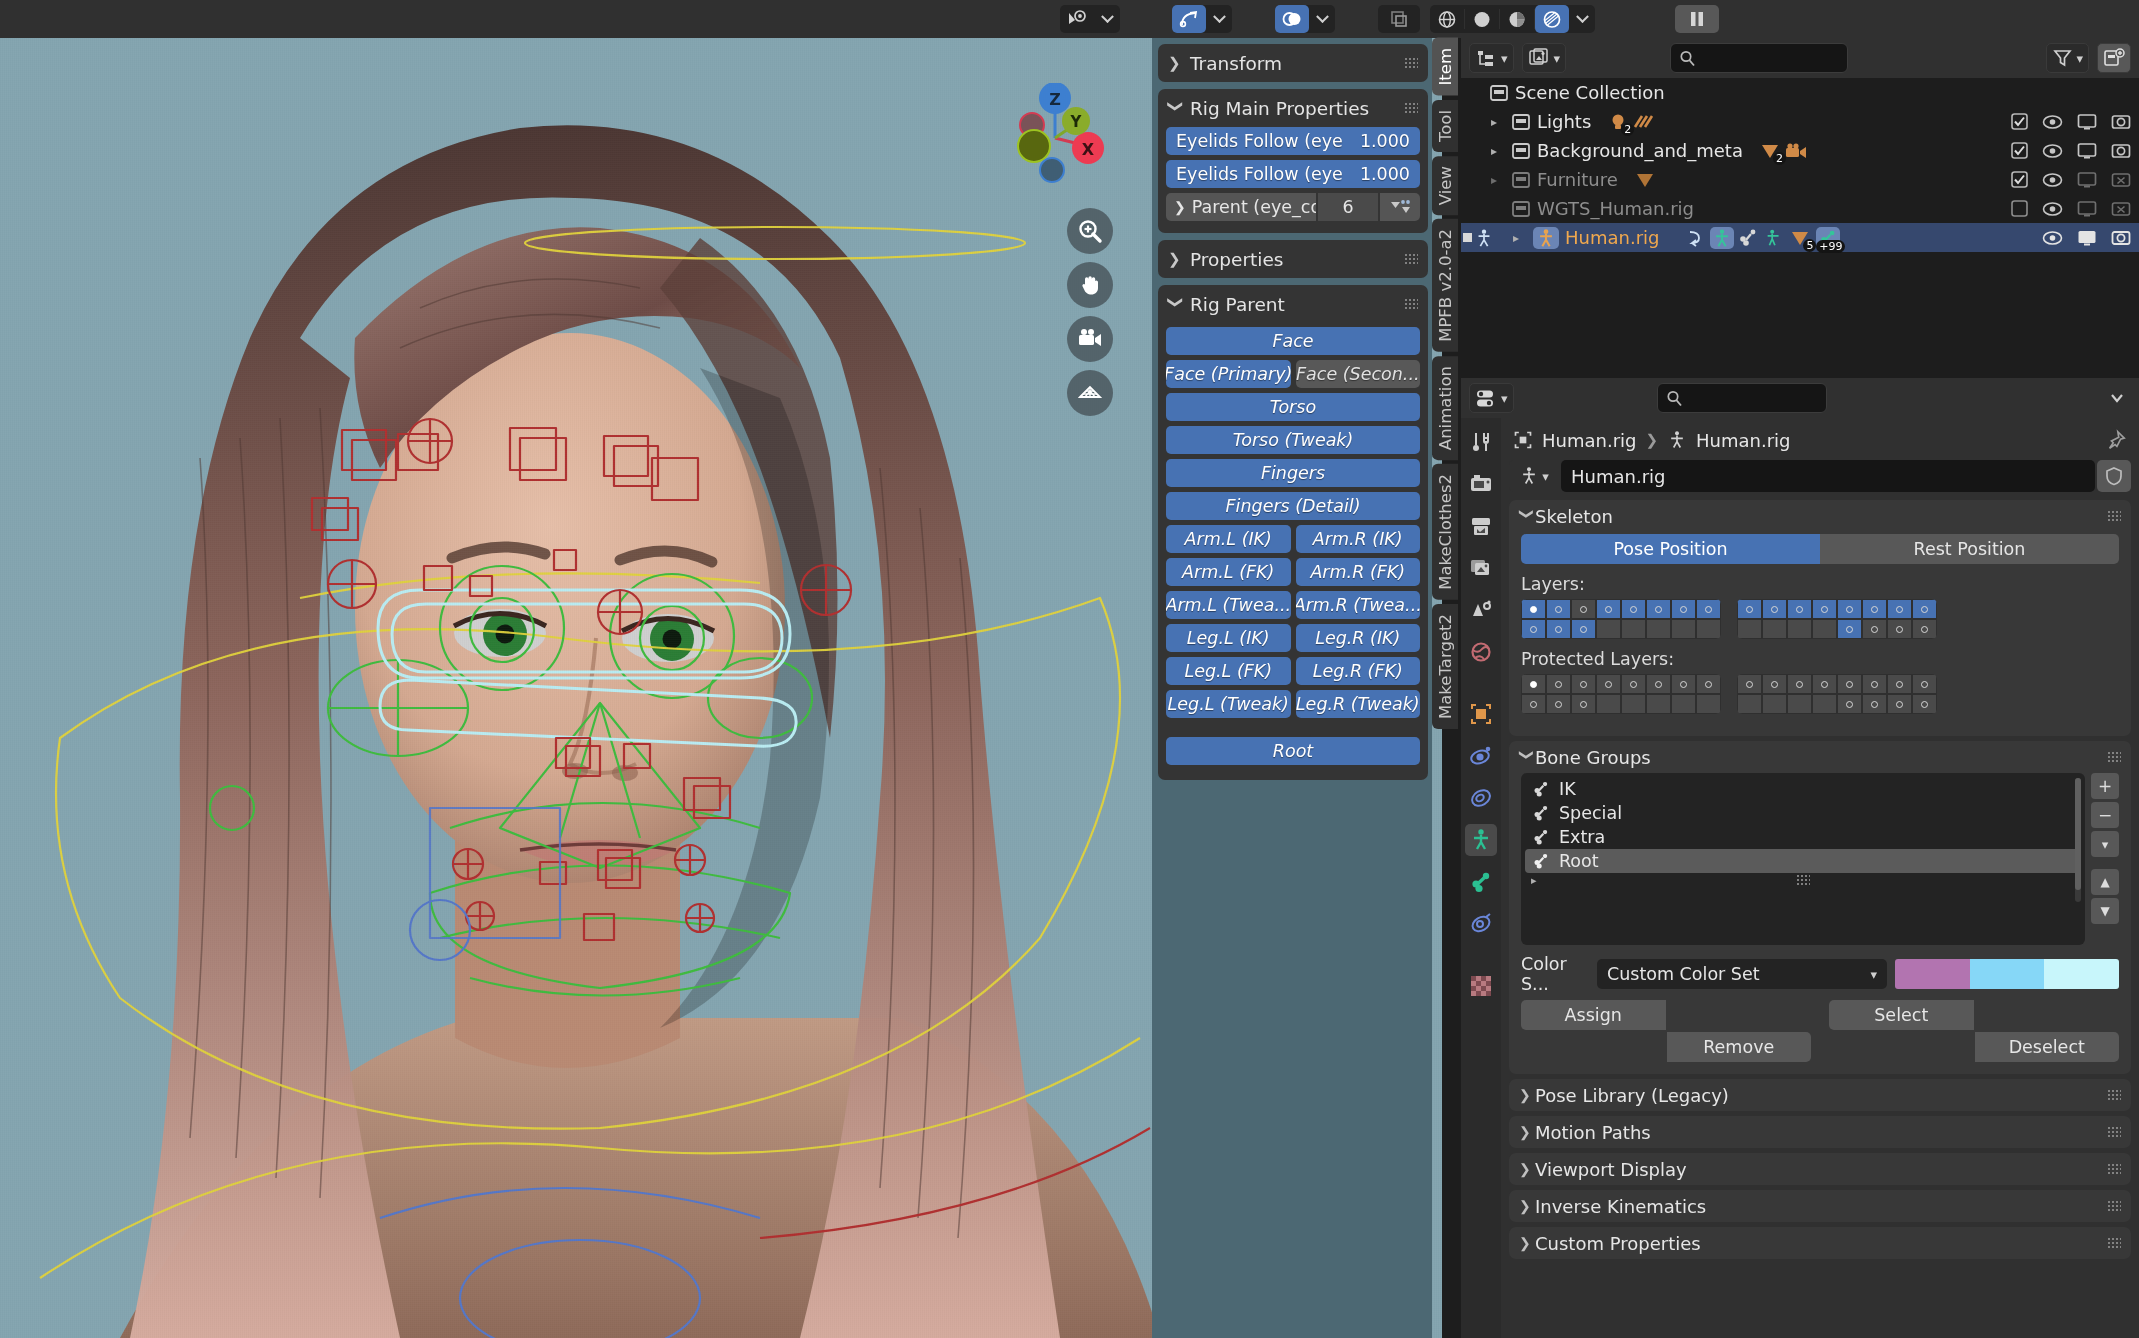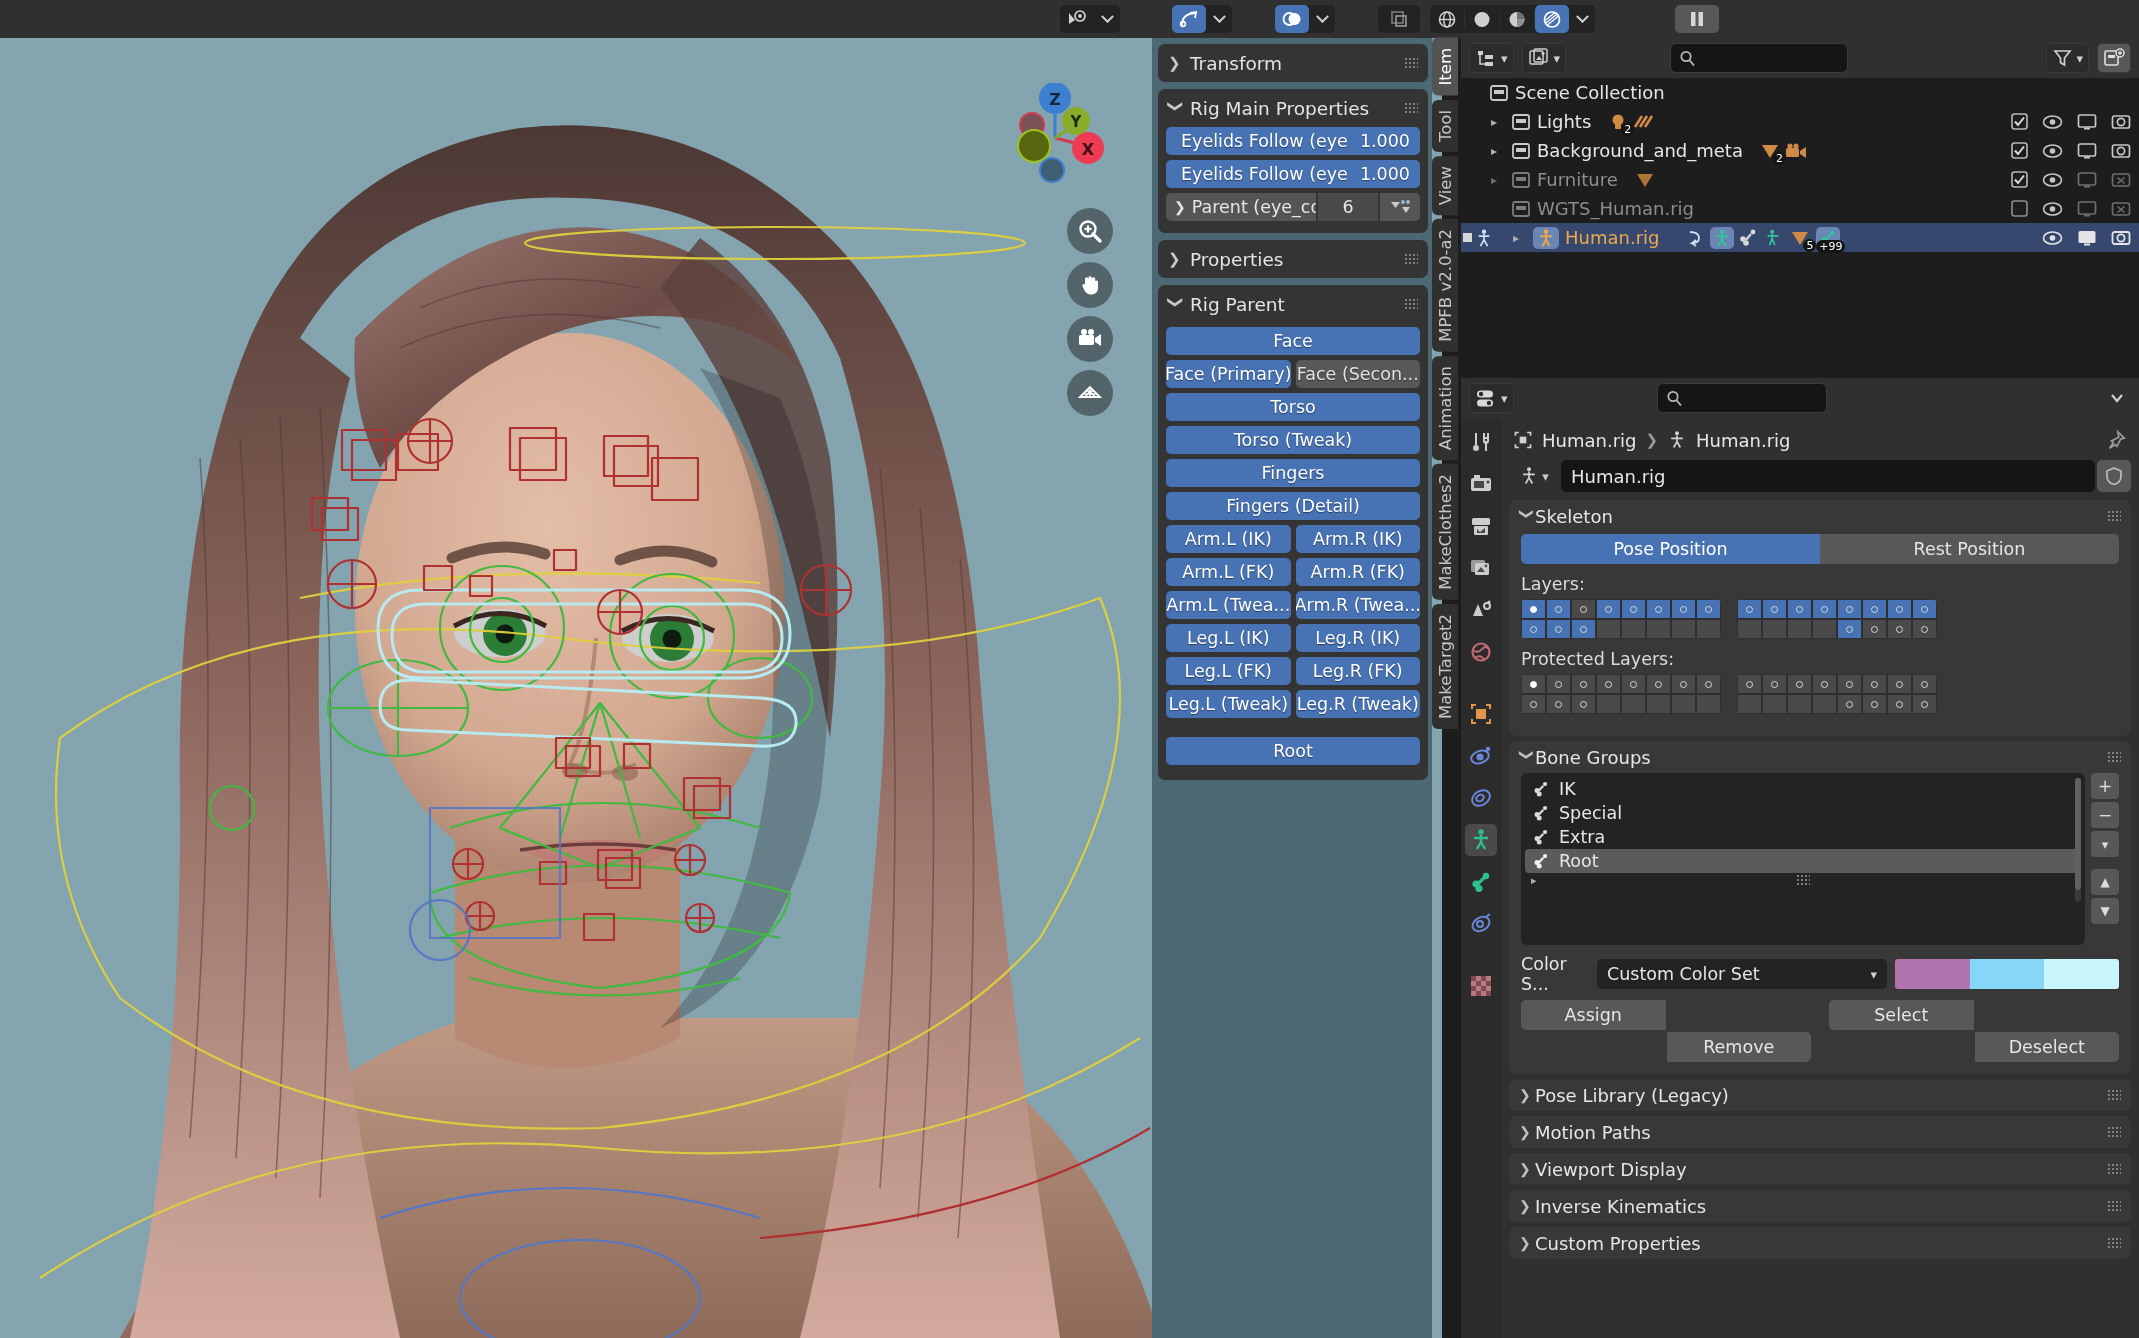--- a/index.html
+++ b/index.html
@@ -47,21 +47,21 @@
      background-image:radial-gradient(circle, #8a8a8a 1px, transparent 1.2px);
      background-size:4px 4px; opacity:.9; }
   .pbody { padding:0 8px 10px 8px; }
   .bbtn { height:28px; border-radius:5px; background:#4772b3; color:#fff;
      display:flex; align-items:center; justify-content:center; font-size:17.5px;
      margin-bottom:5px; white-space:nowrap; overflow:hidden; text-shadow:0 1px 1px rgba(0,0,0,.45); }
   .bbtn.off { background:#585858; color:#e2e2e2; }
   .row2 { display:flex; gap:5px; margin-bottom:5px; }
   .row2 > .bbtn { flex:1; margin-bottom:0; }
   .valbtn { height:28px; border-radius:5px; background:#4772b3; color:#fff; display:flex;
-     align-items:center; padding:0 10px; font-size:17.5px; margin-bottom:5px; text-shadow:0 1px 1px rgba(0,0,0,.45);text-align:right;}
+     align-items:center; padding:0 10px; font-size:17.5px; margin-bottom:5px; text-shadow:0 1px 1px rgba(0,0,0,.45);}
   .valbtn .lbl { flex:1; overflow:hidden; white-space:nowrap; }
   .valbtn .num { margin-left:12px; }
   .dropline { display:flex; height:28px; margin-bottom:4px; gap:2px; }
   .dropline .dl { flex:1; background:#555; border-radius:5px 0 0 5px; display:flex;
      align-items:center; padding:0 8px; font-size:17.5px; overflow:hidden; white-space:nowrap;}
   .dropline .dn { width:60px; background:#4a4a4a; display:flex; align-items:center;
      justify-content:center; font-size:17.5px; }
   .dropline .dx { width:40px; background:#555; border-radius:0 5px 5px 0;
      display:flex; align-items:center; justify-content:center; }
 
@@ -485,21 +485,21 @@
       <span class="grip"></span>
     </div>
   </div>
 
   <div class="pbox">
     <div class="phdr">
       <span class="tri" style="display: inline-block; transform: rotate(90deg);">❯</span>
       <span>Rig Parent</span>
       <span class="grip"></span>
     </div>
-    <div class="pbody" style="padding:4px 8px 10px 8px;">
+    <div class="pbody" style="padding:4px 8px 10px 8px;font-style:italic;">
       <div class="bbtn">Face</div>
       <div class="row2">
         <div class="bbtn">Face (Primary)</div>
         <div class="bbtn off">Face (Secon...</div>
       </div>
       <div class="bbtn">Torso</div>
       <div class="bbtn">Torso (Tweak)</div>
       <div class="bbtn">Fingers</div>
       <div class="bbtn">Fingers (Detail)</div>
 

